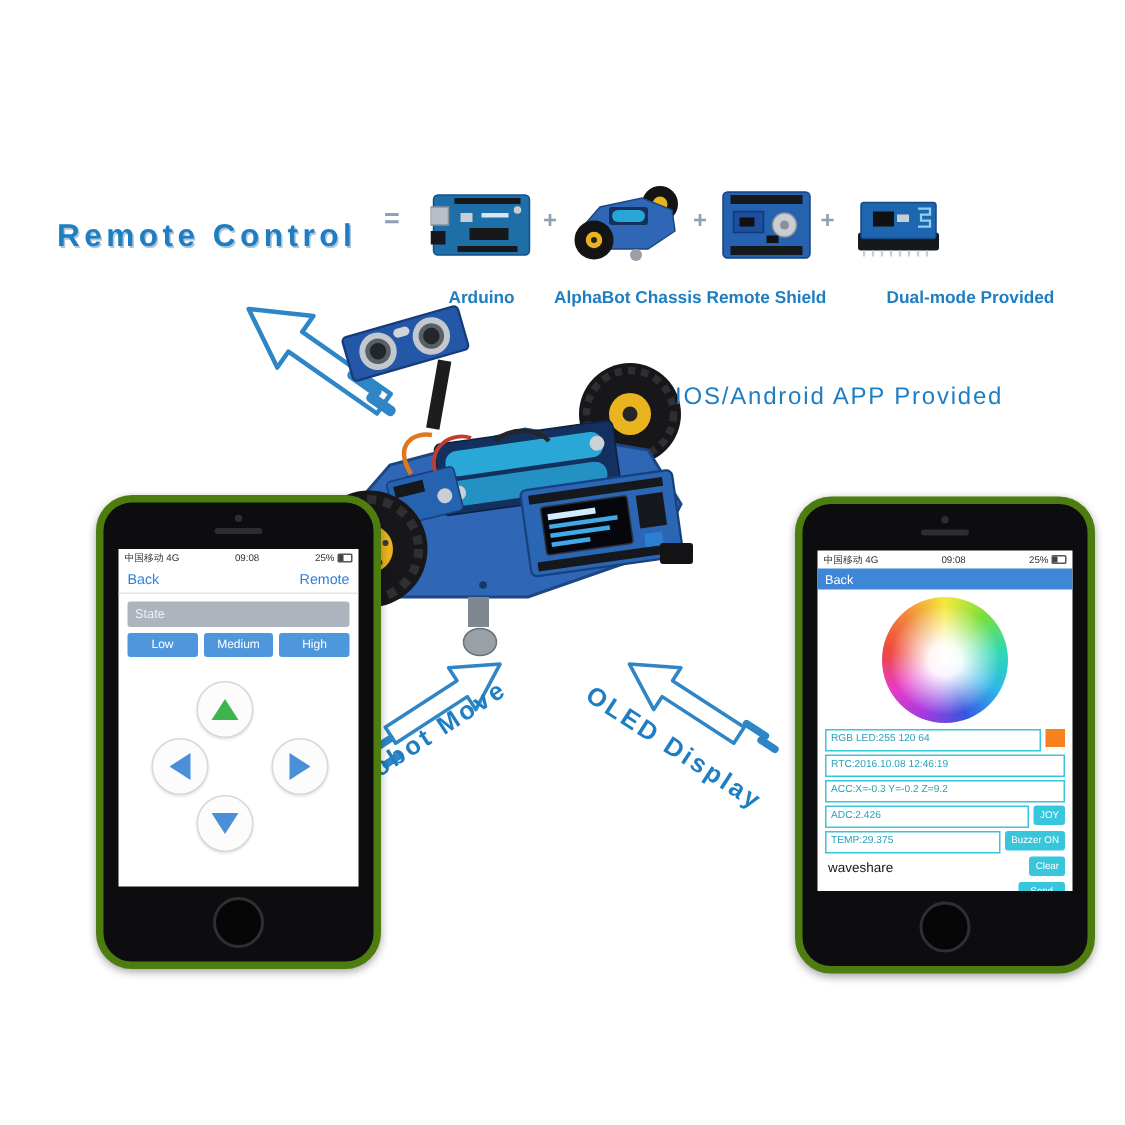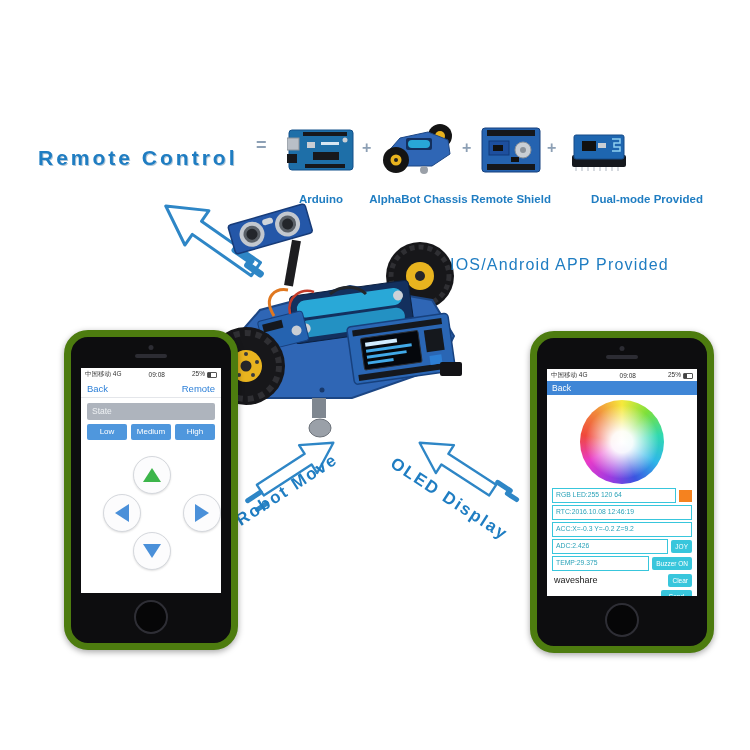--- a/index.html
+++ b/index.html
@@ -20,22 +20,22 @@
   
   .oarrow{position:absolute;overflow:visible;}
   .arrow-path{fill:#fff;stroke:var(--arrow-blue,#2e86c6);stroke-width:3;stroke-linejoin:round;}
   .stripe{position:absolute;background:var(--arrow-blue,#2e86c6);border-radius:3px;}
   .arrow-label{position:absolute;color:var(--accent-blue,#1f86c8);font-weight:bold;font-size:17px;
                letter-spacing:2px;white-space:nowrap;}
   #robot-move-label{left:238px;top:512px;transform:rotate(-33deg);transform-origin:left center;}
   #oled-label{left:392px;top:452px;transform:rotate(33deg);transform-origin:left center;}
 
   
-  .phone{position:absolute;background:#0d0d0f;border-radius:24px;border:7px solid #4d7c0f;
-         box-shadow:0 2px 6px rgba(0,0,0,.35);}
+  .phone{position:absolute;background:#0d0d0f;border-radius:24px;border:5px solid #4d7c0f;
+         box-shadow:0 2px 6px rgba(0,0,0,.35);padding-left:20px;}
   .phone .camera{position:absolute;top:8px;left:50%;transform:translateX(-50%);
                  width:5px;height:5px;border-radius:50%;background:#2c2c33;}
   .phone .speaker{position:absolute;top:17px;left:50%;transform:translateX(-50%);
                   width:32px;height:4px;border-radius:2px;background:#2c2c33;}
   .phone .home{position:absolute;bottom:9px;left:50%;transform:translateX(-50%);
                width:30px;height:30px;border-radius:50%;background:#060607;border:2px solid #2e2e35;}
   .phone .screen{position:absolute;left:10px;right:10px;top:31px;bottom:50px;background:#fff;overflow:hidden;}
 
   .statusbar{display:flex;justify-content:space-between;align-items:center;height:12px;
              padding:0 4px;font-size:6.5px;color:#333;white-space:nowrap;}
@@ -66,21 +66,21 @@
             border-top:14px solid var(--dpad-blue,#4a90d9);}
 
   
   .rnav{height:14px;background:var(--nav-blue,#3f86d6);color:#fff;font-size:8.5px;
         display:flex;align-items:center;padding:0 5px;}
   .wheel{width:84px;height:84px;border-radius:50%;margin:5px auto 4px;
          background:
            radial-gradient(circle at 50% 50%, #fff 0%, rgba(255,255,255,.95) 18%, rgba(255,255,255,0) 62%),
            conic-gradient(from 0deg,#f6e93c,#7ce03a,#2fd9b0,#2fb7e8,#3a55e0,#a13ae0,#e83ac8,#f0483c,#f08a3c,#f6e93c);}
   .rrows{padding:0 5px;}
-  .rrow{display:flex;align-items:center;margin-bottom:2px;}
+  .rrow{display:flex;margin-bottom:2px;}
   .rbox{flex:1;border:1px solid var(--cyan,#3cc8de);color:#2aa2b8;font-size:6.8px;height:13px;
         line-height:12px;padding:0 3px;background:#fff;white-space:nowrap;overflow:hidden;}
   .cyan-btn{background:var(--cyan,#38c6dc);color:#fff;font-size:6.5px;height:13px;line-height:13px;
             padding:0 4px;border-radius:2px;margin-left:3px;white-space:nowrap;}
   .orange-btn{width:13px;height:12px;background:var(--orange,#f5821f);margin-left:3px;}
   .ws-box{flex:1;color:#1a1a1a;font-size:9px;height:14px;line-height:14px;padding:0 2px;}
   .send-row{display:flex;justify-content:flex-end;padding:1px 5px 0 5px;}
 </style>
 </head>
 <body>

